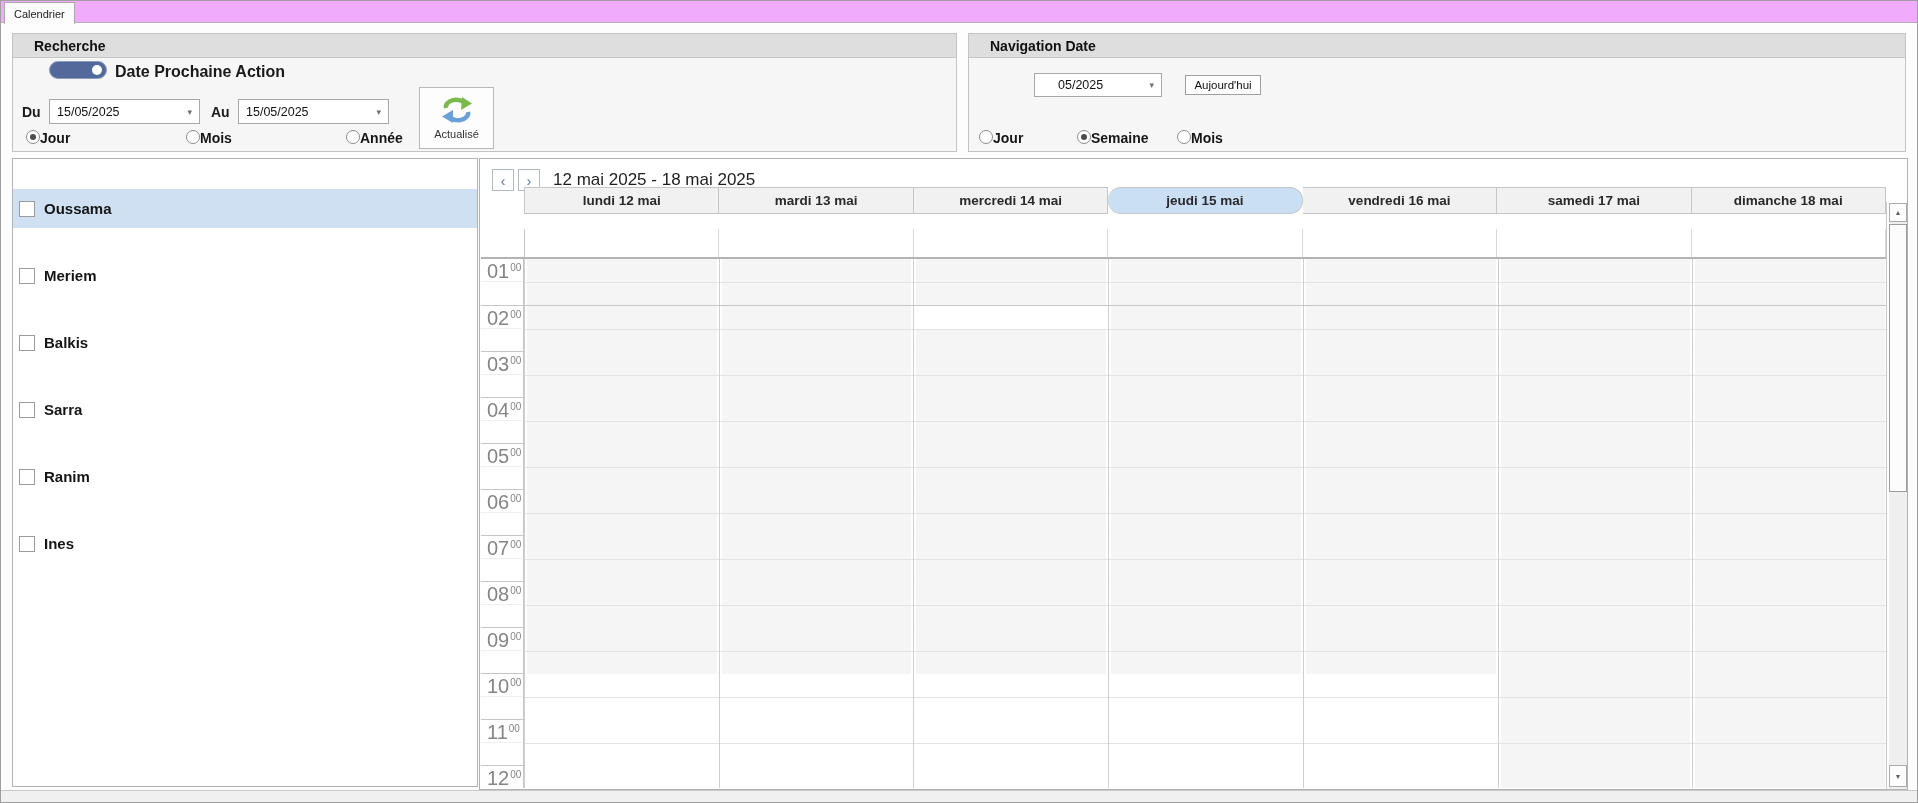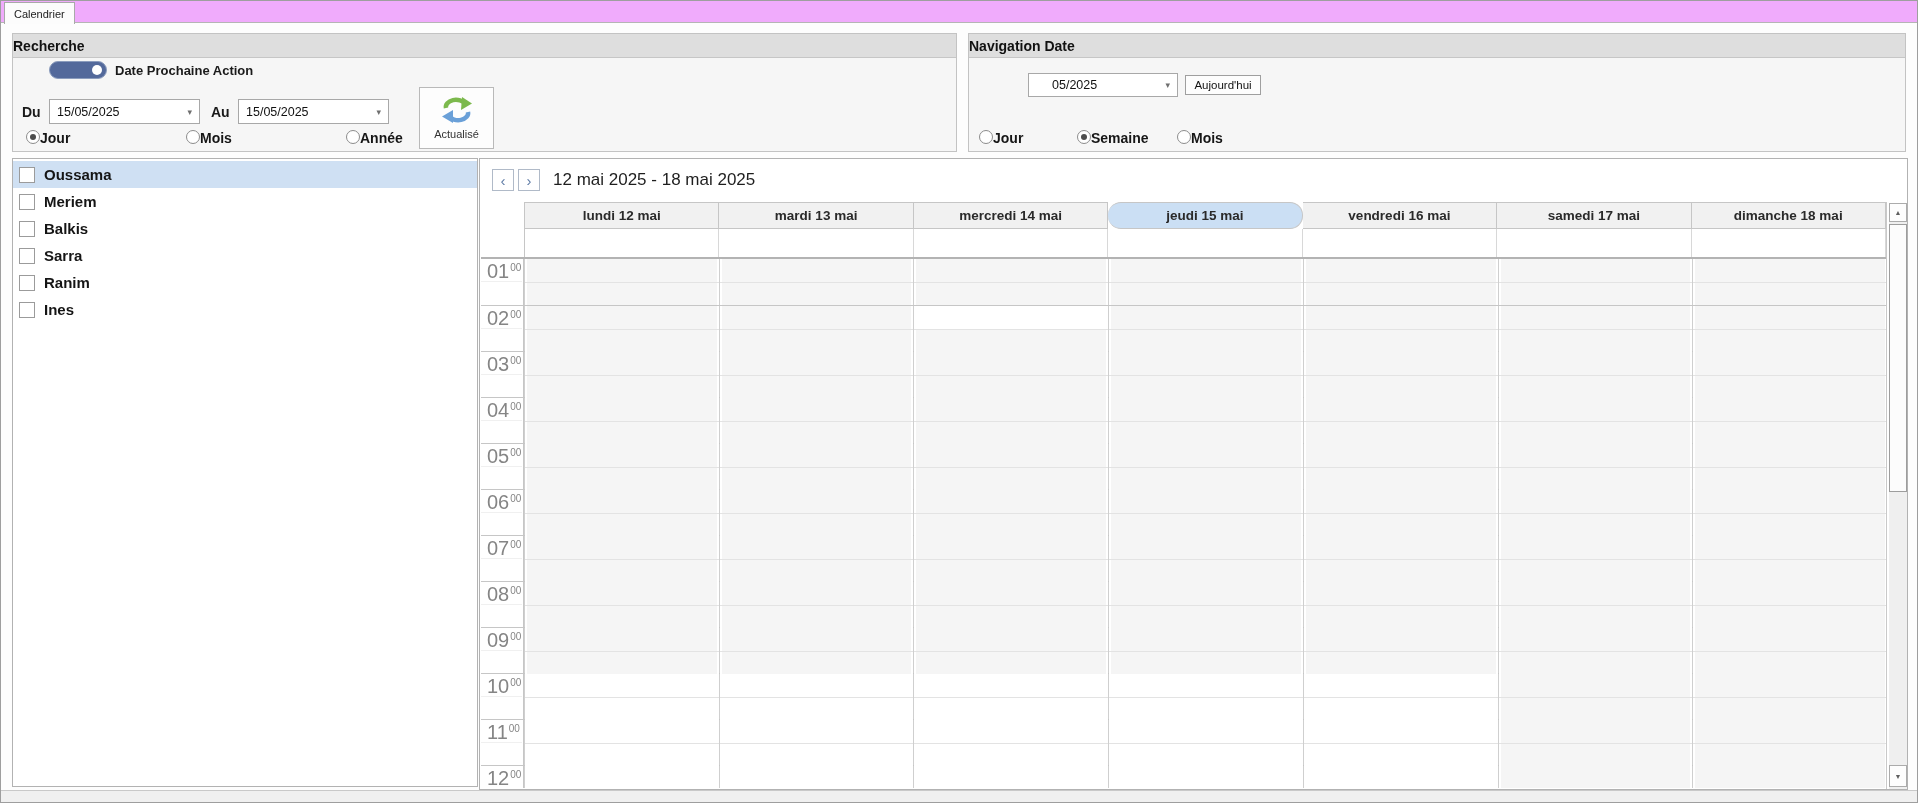--- a/index.html
+++ b/index.html
@@ -19,28 +19,28 @@
 
   .bottom-strip { position:absolute; left:1px; top:790px; width:1916px; height:12px;
                   background:#f0f0f0; border-top:1px solid #c9c9c9; }
 
   
   .panel { position:absolute; top:33px; height:119px; background:#f6f6f6;
            border:1px solid #c3c3c3; }
   #search-panel { left:12px; width:945px; }
   #navdate-panel { left:968px; width:938px; }
   .panel-header { height:24px; background:#dedede; border-bottom:1px solid #c6c6c6;
-                  display:flex; align-items:center; padding-left:0;
+                  display:flex; align-items:center; padding-left:21px;
                   font-size:14px; font-weight:700; color:#111; }
 
   .toggle { position:absolute; left:36px; top:27px; width:58px; height:18px;
             border-radius:9px; background:#53699b; border:1px solid #8b9cbd; cursor:pointer; }
   .toggle .knob { position:absolute; right:4px; top:3px; width:10px; height:10px;
                   border-radius:50%; background:#fff; }
-  .toggle-label { position:absolute; left:102px; top:29px; font-size:13px; font-weight:700; }
+  .toggle-label { position:absolute; left:102px; top:29px; font-size:16px; font-weight:700; }
 
   .fld-label { position:absolute; font-size:14px; font-weight:700; }
   .combo { position:absolute; background:#fff; border:1px solid #a8a8a8;
            display:flex; align-items:center; padding:0 7px; font-size:12.5px; color:#111; }
   .combo .arrow { margin-left:auto; color:#6f6f6f; font-size:9px; }
 
   .radio { position:absolute; display:flex; align-items:flex-start; 
            font-size:14px; font-weight:700; color:#161616; cursor:default; }
   .radio .dot { width:14px; height:14px; border-radius:50%; border:1px solid #8c8c8c;
                 background:#fff; position:relative; flex:none; }
@@ -52,35 +52,35 @@
                  flex-direction:column; align-items:center; justify-content:center;
                  gap:4px; font-size:11px; color:#333; cursor:pointer; }
 
   .push-btn { position:absolute; background:#fdfdfd; border:1px solid #9f9f9f;
               font-size:11.5px; color:#111; display:flex; align-items:center;
               justify-content:center; cursor:pointer; }
 
   
   #people-panel { position:absolute; left:12px; top:158px; width:466px; height:629px;
                   background:#fff; border:1px solid #b2b2b2; padding-top:2px; }
-  .person { height:27px; display:flex; align-items:center; padding-left:6px; gap:9px;
-            font-size:15px; font-weight:700; color:#151515; cursor:pointer; }
+  .person { height:39px; display:flex; align-items:center; padding-left:6px; gap:9px;
+            font-size:15px; font-weight:700; color:#151515; cursor:pointer;margin-top:28px; }
   .person.sel { background:#cfe0f3; }
   .cb { width:16px; height:16px; border:1px solid #9b9b9b; background:#fff; flex:none; }
 
   
   #calendar { position:absolute; left:479px; top:158px; width:1429px; height:632px;
               background:#fff; border:1px solid #b2b2b2; overflow:hidden; }
   .nav-btn { position:absolute; top:10px; width:22px; height:22px; background:#fff;
              border:1px solid #b0bac8; color:#5f7ca6; font-size:15px; line-height:1;
              display:flex; align-items:center; justify-content:center; cursor:pointer; }
   #prev-btn { left:12px; } #next-btn { left:38px; }
   #range-title { position:absolute; left:73px; top:11px; font-size:17px; color:#1e1e1e; }
 
-  #day-headers { position:absolute; left:44px; top:43px; width:1362px; height:27px; display:flex; }
+  #day-headers { position:absolute; left:44px; top:28px; width:1362px; height:27px; display:flex; }
   .day-h { flex:1; background:#f1f1f1; border:1px solid #c6c6c6; border-left:none;
            display:flex; align-items:center; justify-content:center;
            font-size:13.5px; font-weight:600; color:#2a2a2a; cursor:pointer; }
   .day-h:first-child { border-left:1px solid #c6c6c6; }
   .day-h.today { background:#cbdff4;border-radius:13px; }
 
   #allday-row { position:absolute; left:44px; top:70px; width:1362px; height:28px; display:flex; }
   .ad-cell { flex:1; background:#fff; border-left:1px solid #d8d8d8; }
   .ad-cell:first-child { border-left:1px solid #c6c6c6; }
   .ad-cell:last-child { border-right:1px solid #d8d8d8; }
@@ -160,21 +160,21 @@
       <path d="M27 16 A 10 7 0 0 1 8 20" stroke="#6aa0d8" stroke-width="4.5" fill="none"></path>
       <polygon points="12,14 1,20.5 12,27" fill="#6aa0d8"></polygon>
     </svg>
     <span>Actualisé</span>
   </div>
 </div>
 
 <div class="panel" id="navdate-panel">
   <div class="panel-header">Navigation Date</div>
 
-  <div class="combo" style="left:59px; top:39px; width:150px; height:24px;padding-left:23px;">
+  <div class="combo" style="left:65px; top:39px; width:128px; height:24px;padding-left:23px;">
     <span>05/2025</span>
     <span class="arrow">▾</span>
   </div>
   <div class="push-btn" style="left:216px; top:41px; width:76px; height:20px;">Aujourd'hui</div>
 
   <div class="radio" style="left:10px; top:96px;">
     <span class="dot"></span>
     <span>Jour</span>
   </div>
   <div class="radio sel" style="left:108px; top:96px;">

